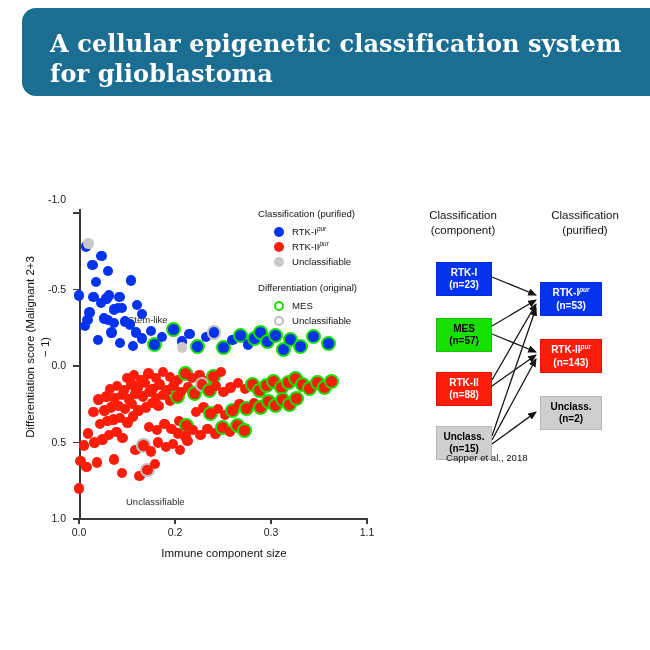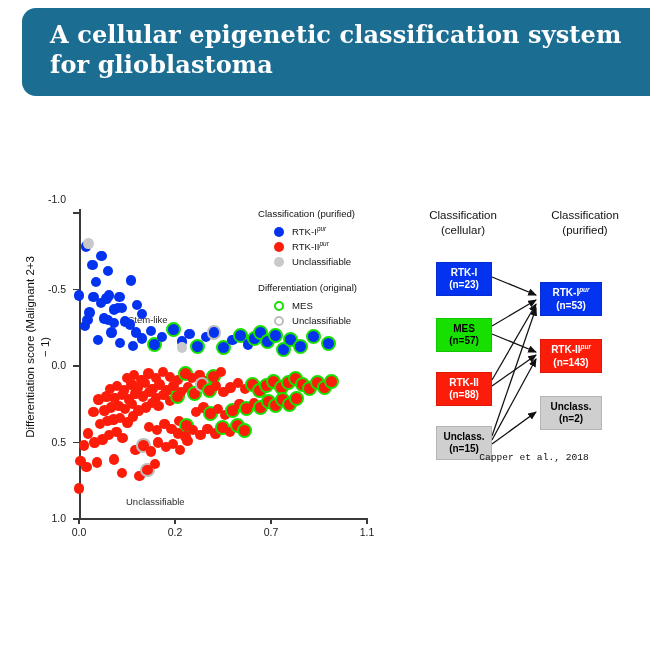--- a/index.html
+++ b/index.html
@@ -12,21 +12,21 @@
 
   
   .banner{
     position:absolute;left:22px;top:8px;width:628px;height:88px;
     background:#1b6d92;
     border-top-left-radius:14px;border-bottom-left-radius:14px;
     box-sizing:border-box;padding:12px 26px 0 28px;
   }
   .banner-title{
     color:#ffffff;font-family:"DejaVu Serif", serif;font-weight:bold;
-    font-size:24px;line-height:1.26;letter-spacing:.1px;
+    font-size:24px;line-height:1.26;letter-spacing:.1px;margin-top:9px;
   }
 
   
   .figure{position:absolute;left:0;top:96px;width:650px;height:554px;}
 
   
   .scatter{position:absolute;left:0;top:0;width:400px;height:500px;}
   .plot-area{position:absolute;left:79px;top:117px;width:288px;height:306px;}
   .axis-y{position:absolute;left:79px;top:113px;width:1.6px;height:310px;background:#3a3a3a;}
   .axis-x{position:absolute;left:78px;top:422px;width:290px;height:1.6px;background:#3a3a3a;}
@@ -68,22 +68,22 @@
   }
   .fbox{
     position:absolute;box-sizing:border-box;text-align:center;
     font-size:10px;font-weight:bold;line-height:1.25;
     display:flex;flex-direction:column;justify-content:center;align-items:center;
     border:1px solid rgba(0,0,0,.12);
   }
   .fbox .n{font-weight:bold;}
   svg.arrows{position:absolute;left:0;top:0;width:250px;height:500px;overflow:visible;}
   .cite{
-    position:absolute;left:34px;top:355px;width:200px;text-align:center;
-    font-size:9.6px;color:#111;line-height:1.42;font-family:Liberation Mono, monospace;
+    position:absolute;left:46px;top:355px;width:200px;
+    font-size:9.6px;color:#111;line-height:1.42;
   }
 </style>
 </head>
 <body>
 
 <div id="root">
 
   <div class="banner">
     <div class="banner-title">A cellular epigenetic classification system for glioblastoma</div>
   </div>
@@ -106,25 +106,26 @@
           <div class="lbl-y" style="left: 32px; top: 339.5px; position: absolute;">0.5</div>
           <div class="tick-y" style="top: 422.2px;"></div>
           <div class="lbl-y" style="left: 32px; top: 416px; position: absolute;">1.0</div>
         </div>
       <div id="xticks">
           <div class="tick-x" style="left: 78.2px;"></div>
           <div class="lbl-x" style="left: 59px;">0.0</div>
           <div class="tick-x" style="left: 174.2px;"></div>
           <div class="lbl-x" style="left: 155px;">0.2</div>
           <div class="tick-x" style="left: 270.2px;"></div>
-          <div class="lbl-x" style="left: 251px;">0.7</div>
+          <div class="lbl-x" style="left: 251px;">0.3</div>
           <div class="tick-x" style="left: 366.2px;"></div>
           <div class="lbl-x" style="left: 347px;">1.1</div>
         </div>
 
+      <div class="axis-title-x">Immune component size</div>
       <div class="axis-title-y">
         <span>Differentiation score (Malignant 2+3 − 1)</span>
       </div>
 
       <div class="annot annot-stem">Stem-like</div>
       <div class="annot annot-diff">Unclassifiable</div>
 
       <div class="plot-area" id="plot-area">
           <div class="pt" style="width: 10.4px; height: 10.4px; left: 2px; top: 28.46px; background: rgb(4, 51, 240);"></div>
           <div class="pt" style="width: 10.4px; height: 10.4px; left: 17.36px; top: 37.64px; background: rgb(4, 51, 240);"></div>
@@ -338,21 +339,21 @@
               <span class="leg-dot" style="background: rgb(255, 255, 255); border: 2.2px solid rgb(189, 189, 189);"></span>
               <span class="leg-txt">Unclassifiable</span>
             </div>
           </div>
       </div>
     </div>
 
     <div class="flow">
       <div class="flow-col-head" style="left:8px;top:112px;width:110px;">
         <span>Classification</span><br>
-        <span>(cellular)</span>
+        <span>(component)</span>
       </div>
       <div class="flow-col-head" style="left:128px;top:112px;width:114px;">
         <span>Classification</span><br>
         <span>(purified)</span>
       </div>
 
       <svg class="arrows">
         <defs>
           <marker id="ah" markerWidth="7" markerHeight="7" refX="6.2" refY="3" orient="auto">
             <path d="M0,0 L7,3 L0,6 z" fill="#111"></path>

